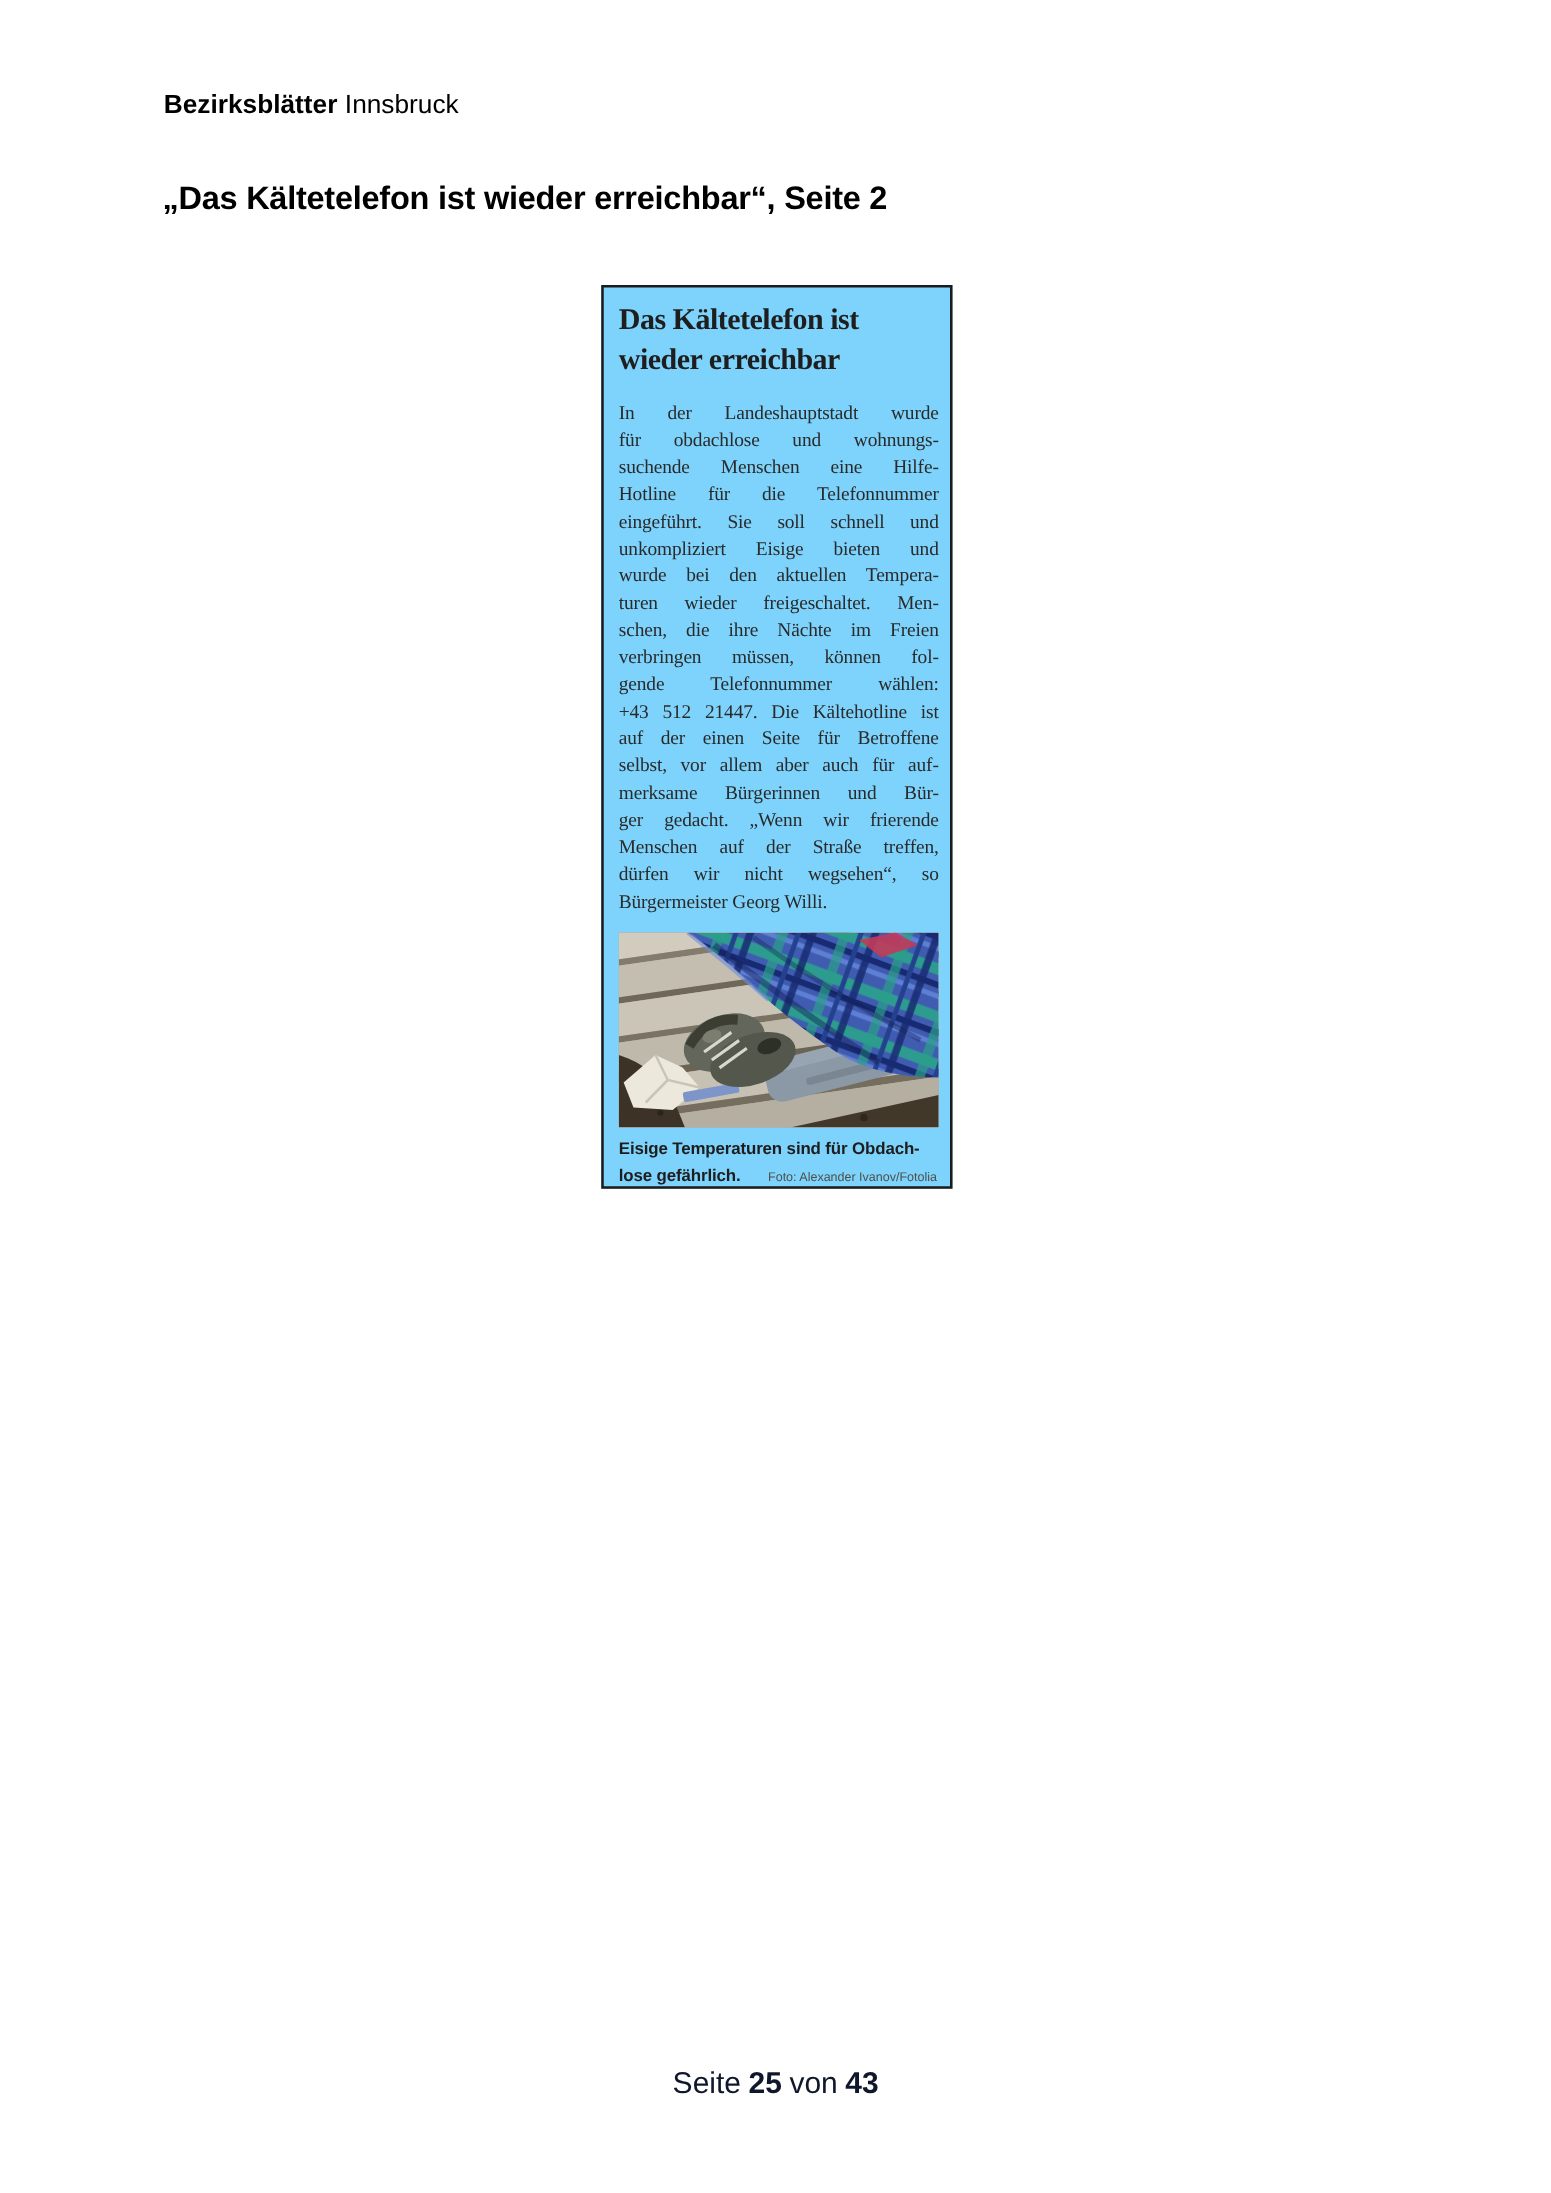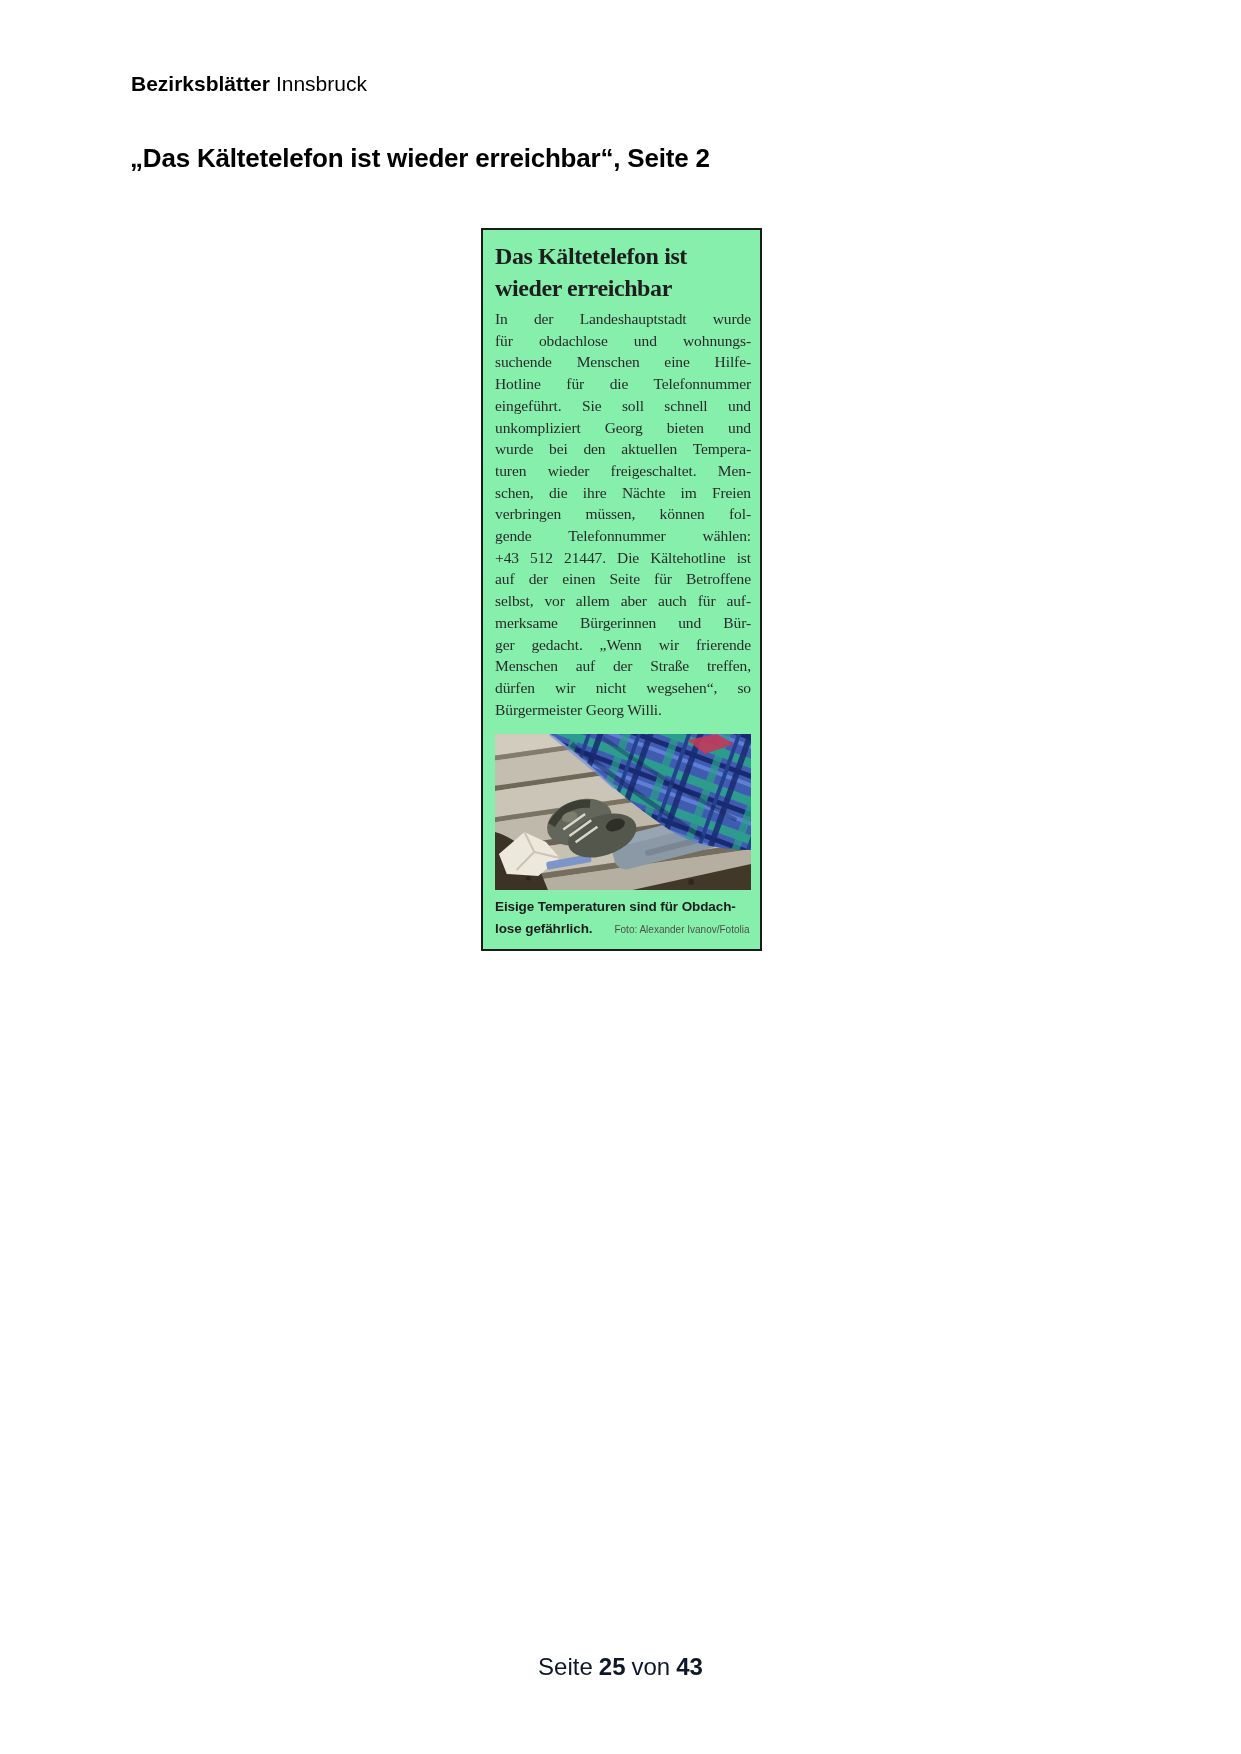--- a/index.html
+++ b/index.html
@@ -24,31 +24,31 @@
     font-size:26px; line-height:30px; font-weight:bold;
     letter-spacing:-0.2px; color:#000; white-space:nowrap;
   }
 
   
   .clipping {
     position:absolute; left:481px; top:228px;
     width:281px; height:723px;
     box-sizing:border-box;
     border:2px solid #1b1b1b;
-    background:#86efac;
+    background:#7dd3fc;
     padding:10px 9px 0 12px;
     font-family:"Liberation Serif", serif;
     color:#262626;
   }
   .headline-line {
     font-size:24px; font-weight:bold;
     line-height:32px; letter-spacing:-0.4px;
     color:#1e1e1e; white-space:nowrap;
   }
-  .body-text { margin-top:4px; }
+  .body-text { margin-top:16px; }
   .body-line {
     font-size:15.5px; line-height:21.7px;
     letter-spacing:-0.1px;
     text-align:justify; text-align-last:justify;
     color:#2a2a2a;
   }
   .body-line.last-line { text-align-last:left; }
 
   .photo {
     margin-top:14px;
@@ -94,21 +94,21 @@
         <div class="headline-line">Das Kältetelefon ist</div>
         <div class="headline-line last-line">wieder erreichbar</div>
       </div>
 
     <div class="body-text">
         <div class="body-line">In der Landeshauptstadt wurde</div>
         <div class="body-line">für obdachlose und wohnungs-</div>
         <div class="body-line">suchende Menschen eine Hilfe-</div>
         <div class="body-line">Hotline für die Telefonnummer</div>
         <div class="body-line">eingeführt. Sie soll schnell und</div>
-        <div class="body-line">unkompliziert Georg bieten und</div>
+        <div class="body-line">unkompliziert Eisige bieten und</div>
         <div class="body-line">wurde bei den aktuellen Tempera-</div>
         <div class="body-line">turen wieder freigeschaltet. Men-</div>
         <div class="body-line">schen, die ihre Nächte im Freien</div>
         <div class="body-line">verbringen müssen, können fol-</div>
         <div class="body-line">gende Telefonnummer wählen:</div>
         <div class="body-line">+43 512 21447. Die Kältehotline ist</div>
         <div class="body-line">auf der einen Seite für Betroffene</div>
         <div class="body-line">selbst, vor allem aber auch für auf-</div>
         <div class="body-line">merksame Bürgerinnen und Bür-</div>
         <div class="body-line">ger gedacht. „Wenn wir frierende</div>

